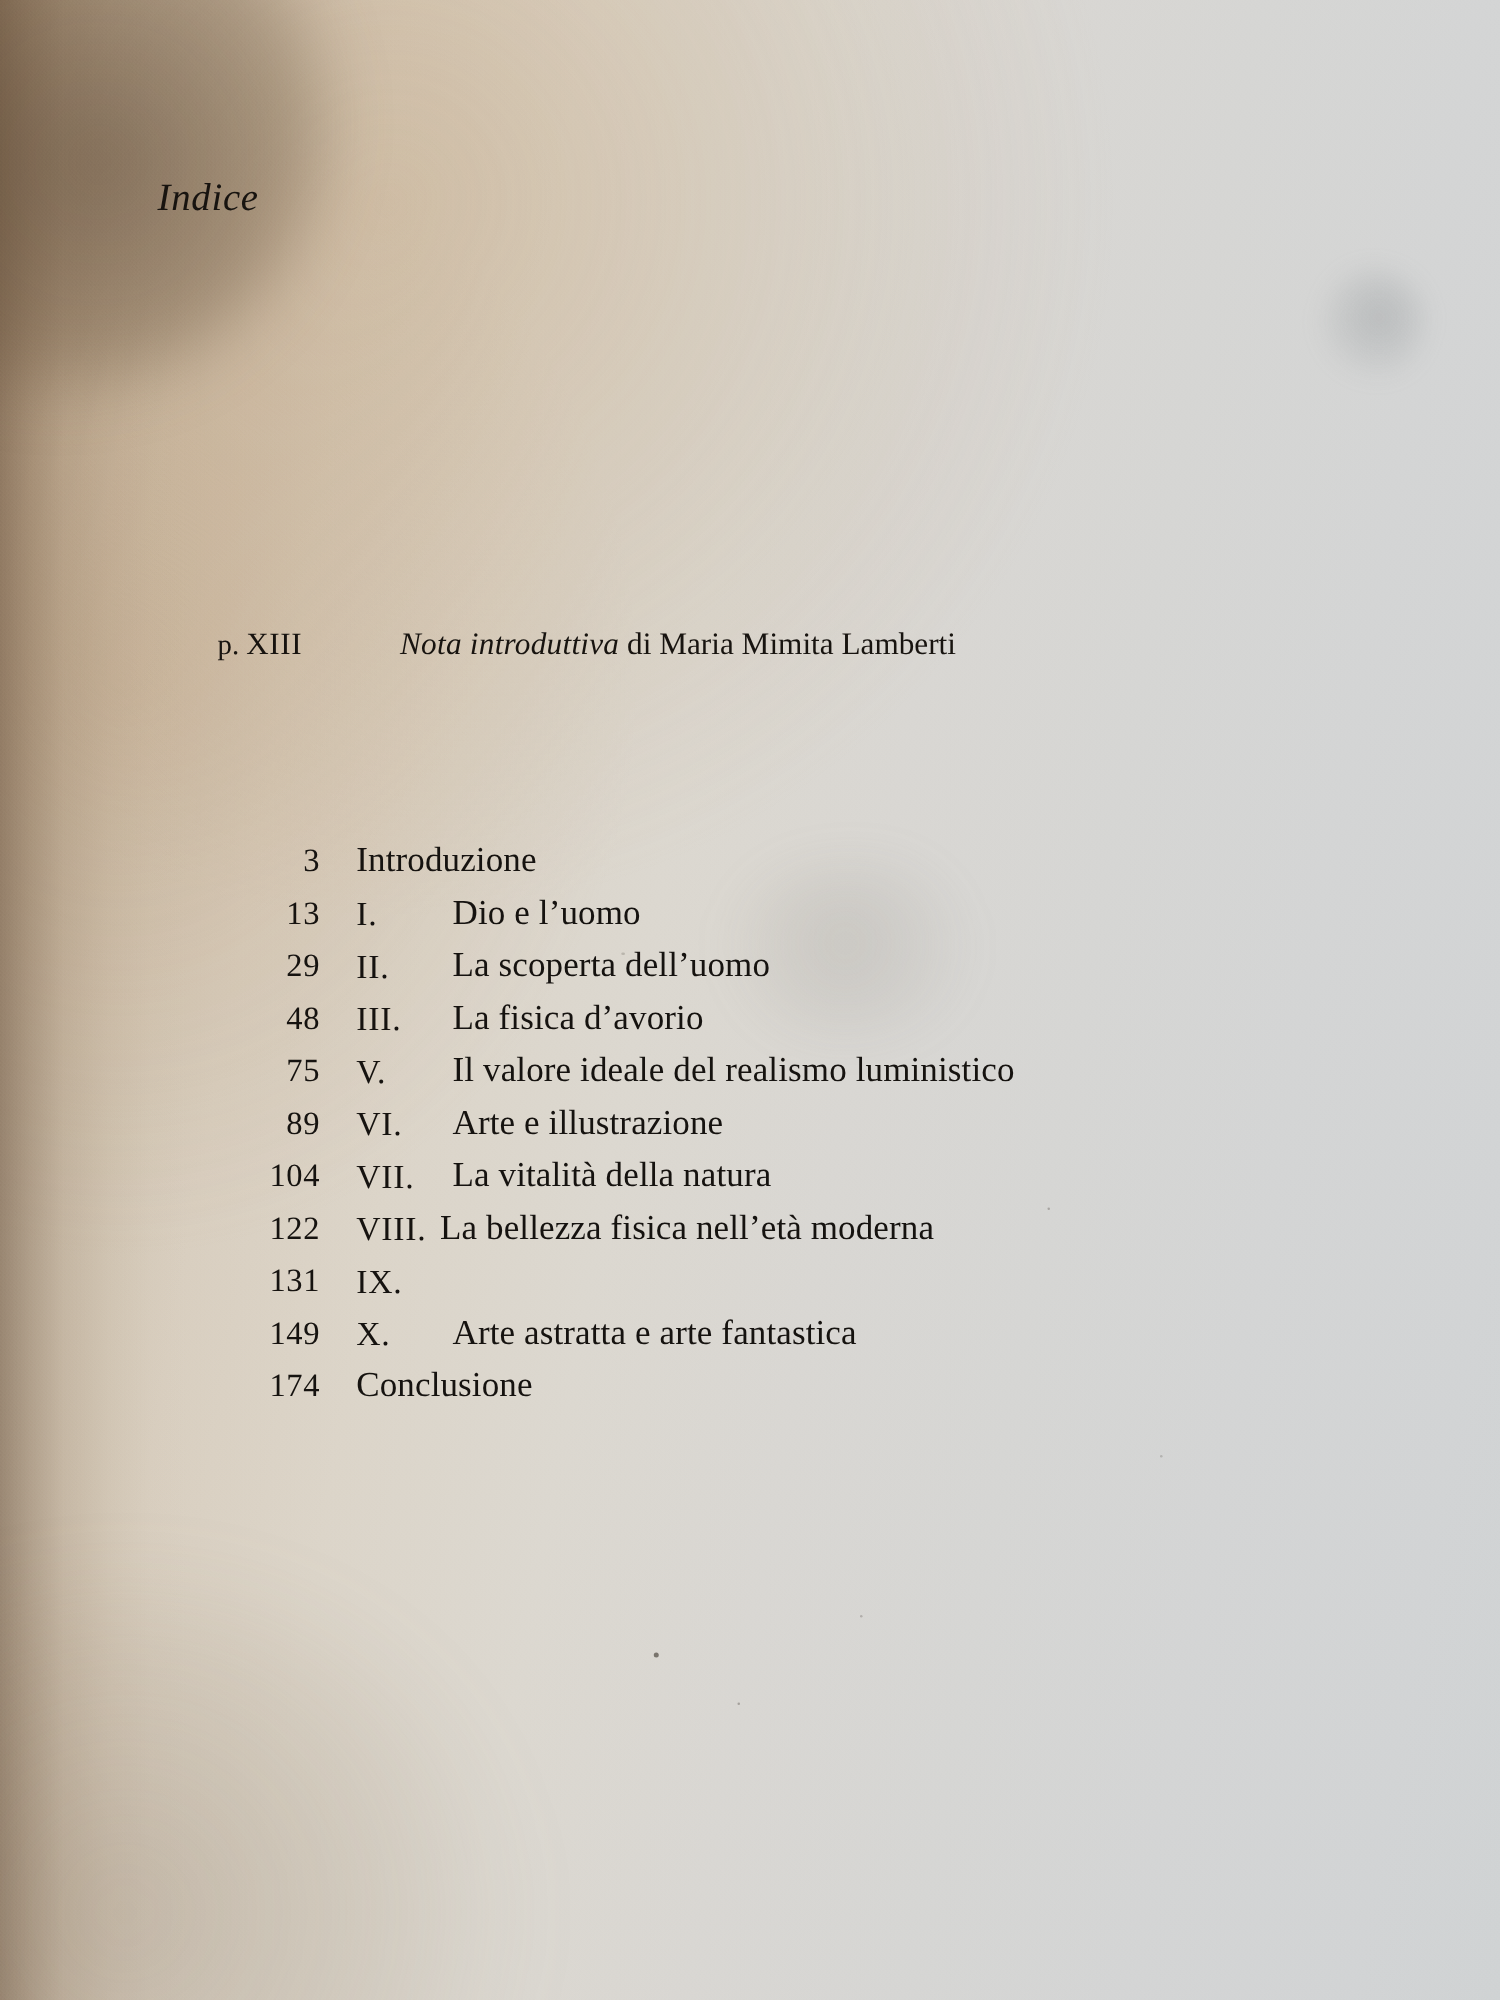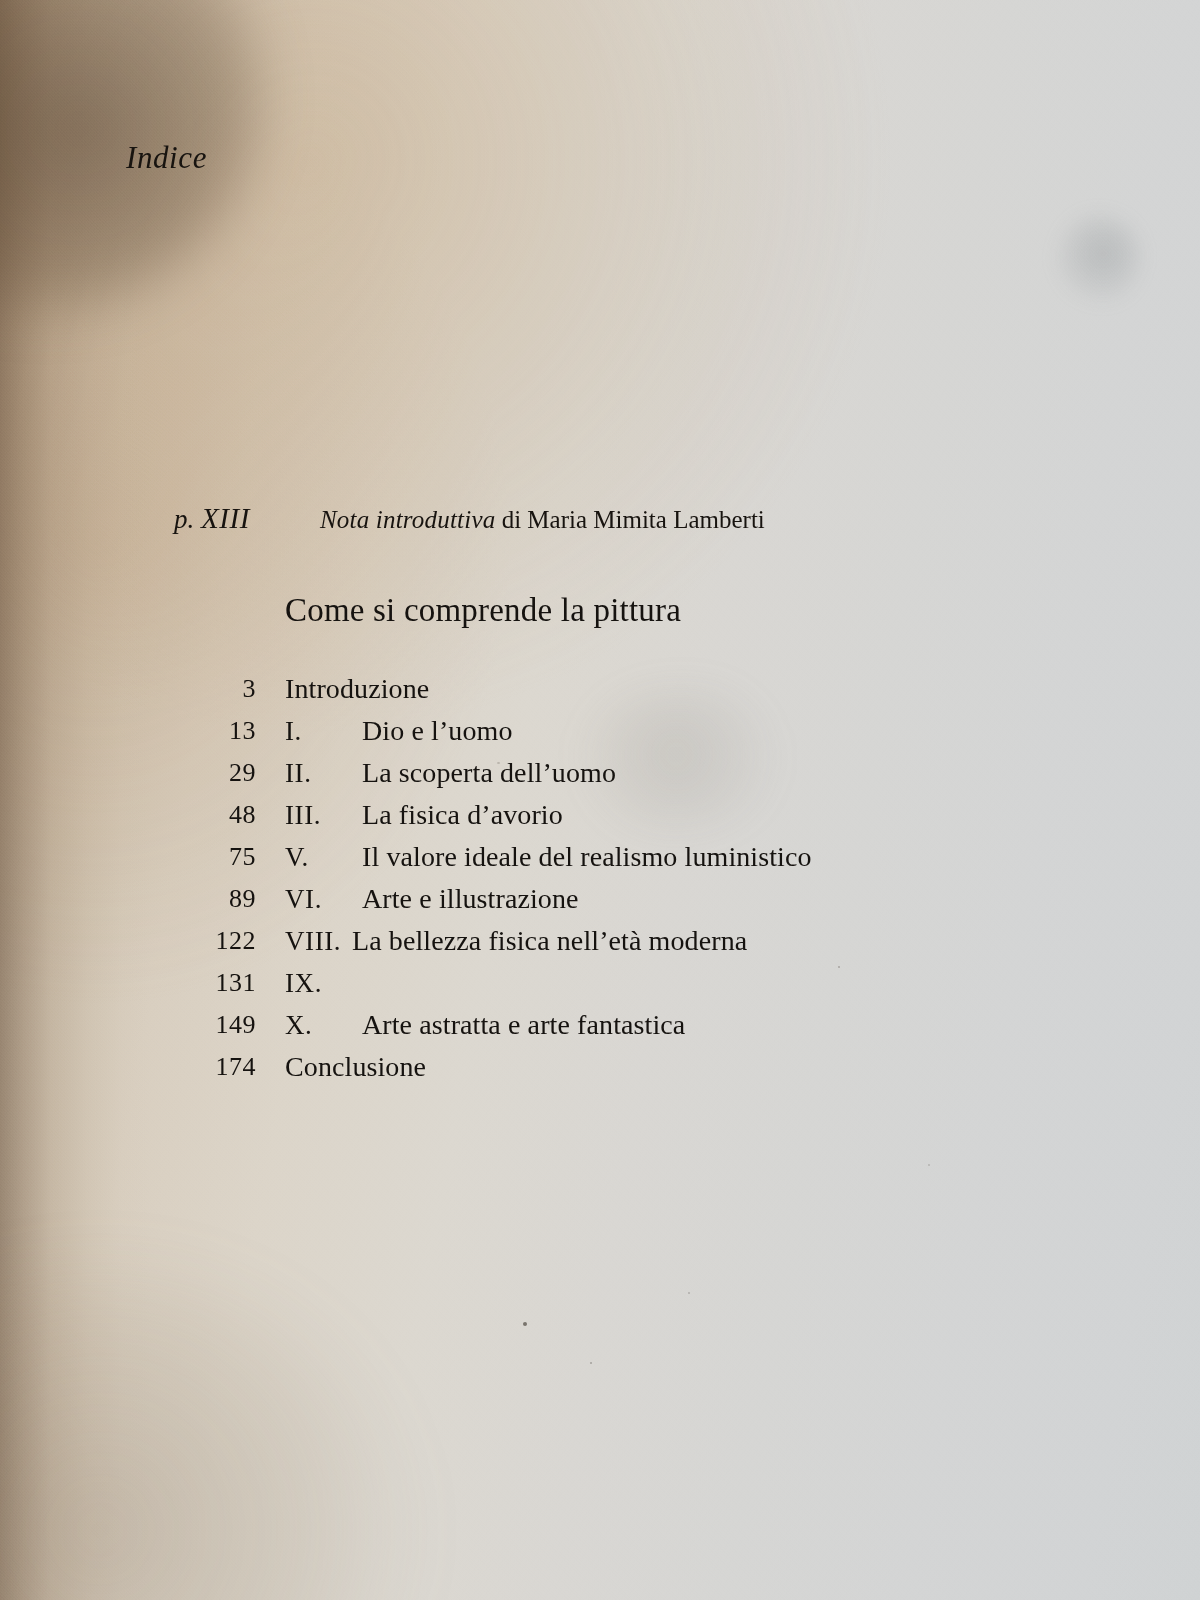--- a/index.html
+++ b/index.html
@@ -151,22 +151,21 @@
     position: absolute;
     left: 174px;
     top: 502px;
     font-size: 25px;
     white-space: nowrap;
     color: #17130f;
   }
   .fm-folio {
     display: inline-block;
     width: 112px;
-    font-size: 27px;
-    font-style: italic;
+    font-size: 23px;
   }
   .sc {
     font-variant: small-caps;
     font-size: 1.08em;
     letter-spacing: .5px;
   }
   .fm-italic { font-style: italic; letter-spacing: .2px; margin-left: 34px; }
 
   
   .part-heading {
@@ -239,21 +238,20 @@
   <div class="speck s6"></div>
 
   <div class="content">
 
     <div class="doc-title">Indice</div>
 
     <div class="frontmatter">
       <span class="fm-folio"><span>p.</span> <span class="sc">XIII</span></span><span class="fm-italic">Nota introduttiva</span> <span>di Maria Mimita Lamberti</span>
     </div>
 
-    <div class="part-heading">Come si comprende la pittura</div>
 
     <div class="toc" id="toc-list">
         <div class="toc-row no-num">
           <span class="toc-page">3</span>
           <span class="toc-label">Introduzione</span>
         </div>
         <div class="toc-row">
           <span class="toc-page">13</span>
           <span class="toc-num">I.</span>
           <span class="toc-label">Dio e l’uomo</span>
@@ -271,20 +269,25 @@
         <div class="toc-row">
           <span class="toc-page">75</span>
           <span class="toc-num">V.</span>
           <span class="toc-label">Il valore ideale del realismo luministico</span>
         </div>
         <div class="toc-row">
           <span class="toc-page">89</span>
           <span class="toc-num">VI.</span>
           <span class="toc-label">Arte e illustrazione</span>
         </div>
+        <div class="toc-row">
+          <span class="toc-page">104</span>
+          <span class="toc-num">VII.</span>
+          <span class="toc-label">La vitalità della natura</span>
+        </div>
         <div class="toc-row wide-num">
           <span class="toc-page">122</span>
           <span class="toc-num">VIII.</span>
           <span class="toc-label">La bellezza fisica nell’età moderna</span>
         </div>
         <div class="toc-row">
           <span class="toc-page">131</span>
           <span class="toc-num">IX.</span>
         </div>
         <div class="toc-row">

